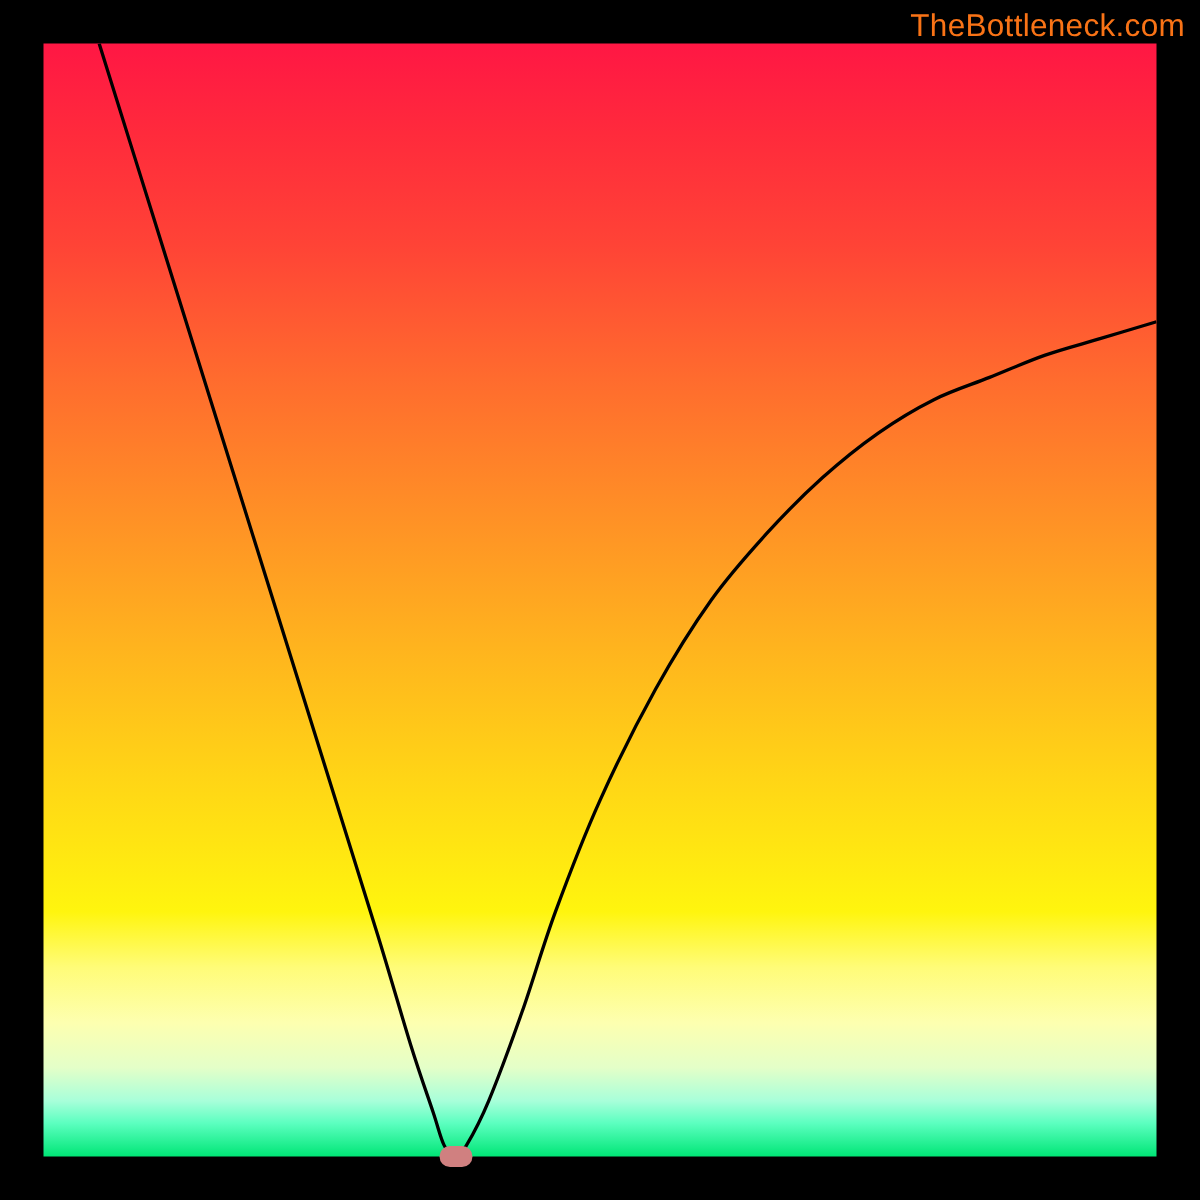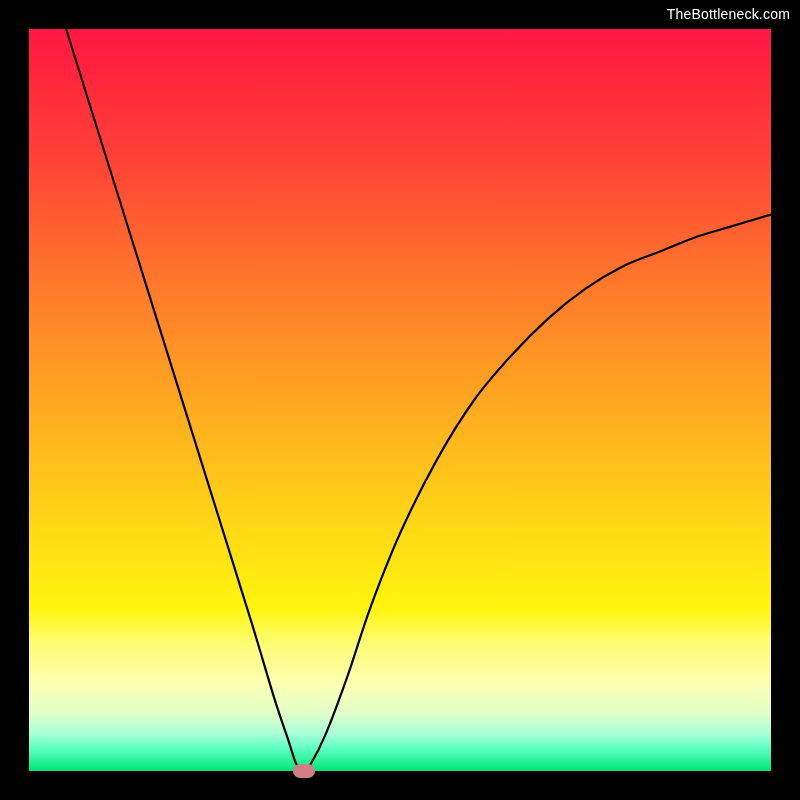--- a/index.html
+++ b/index.html
@@ -31,22 +31,22 @@
       #e4ffc8 92%,
       #a8ffda 95%,
       #5cffc0 97%,
       #00e676 100%
     );
   }
   .watermark {
     position: absolute;
     top: 6px;
     right: 10px;
-    color: #ffffff;
-    font-size: 14px;
+    color: #f97316;
+    font-size: 21px;
     font-weight: 400;
     letter-spacing: 0.2px;
     z-index: 10;
   }
   svg.curve {
     position: absolute;
     left: 0;
     top: 0;
     width: 742px;
     height: 742px;

